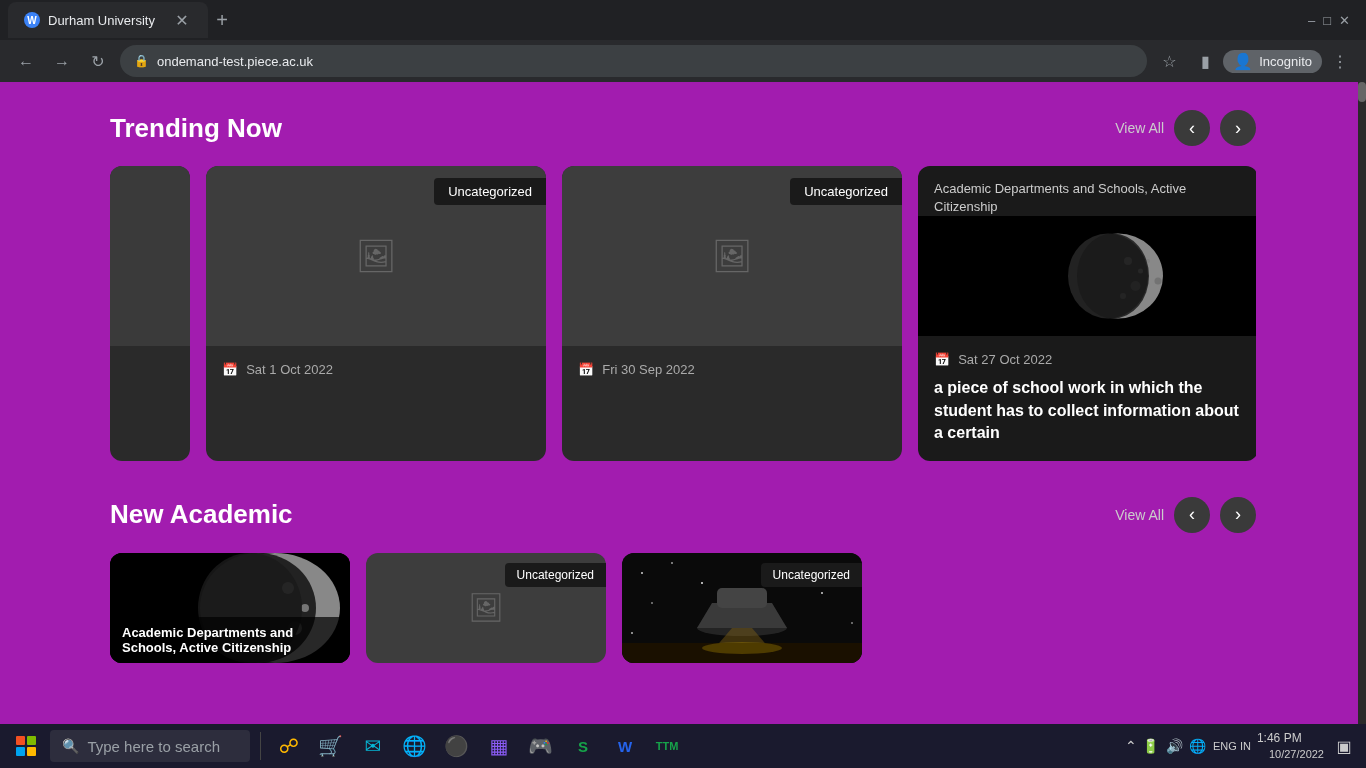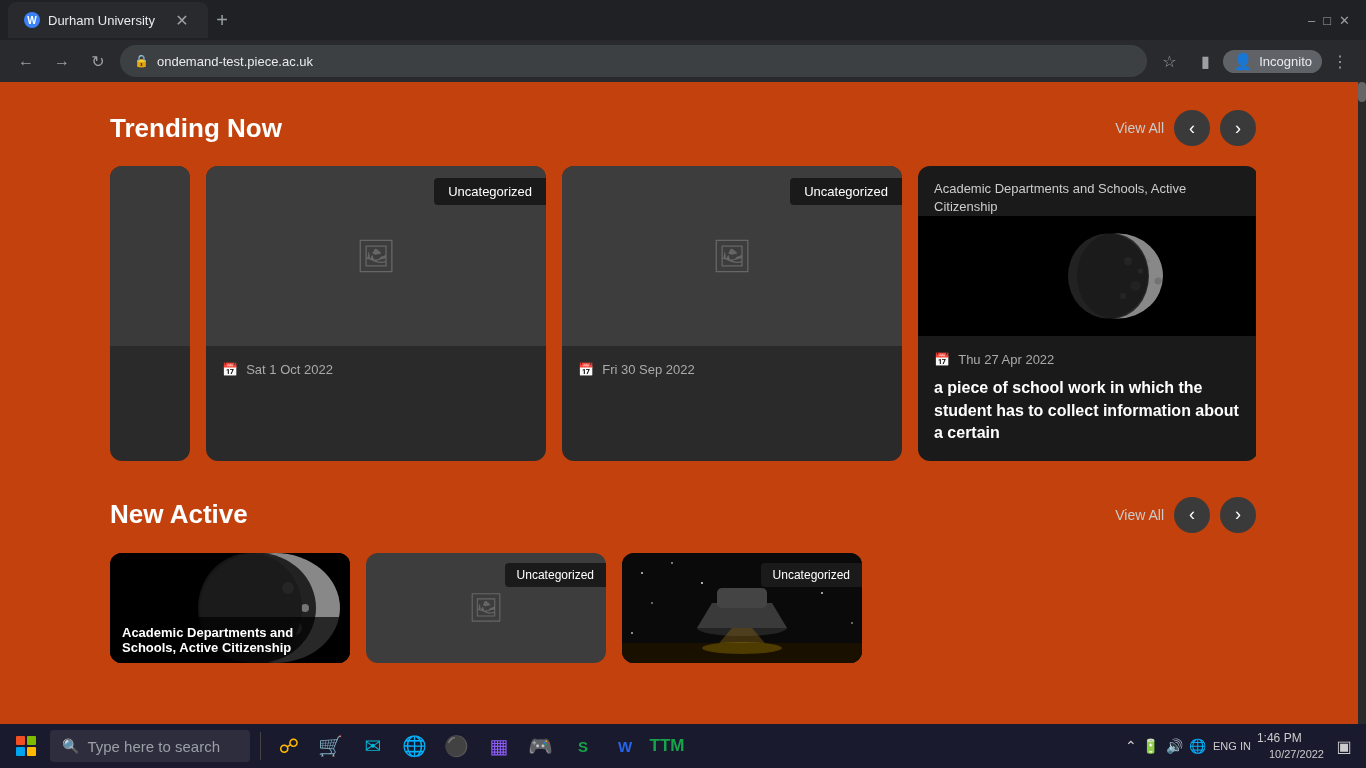--- a/index.html
+++ b/index.html
@@ -130,21 +130,21 @@
       font-size: 13px;
       color: #e8eaed;
       cursor: pointer;
       display: flex;
       align-items: center;
       gap: 6px;
     }
 
     
     .page-content {
-      background: #c2410c;
+      background: #a21caf;
       height: calc(768px - 82px - 44px);
       overflow: hidden;
       padding: 0 0 20px 0;
     }
 
     
     .scrollbar {
       position: absolute;
       right: 0;
       top: 82px;
@@ -577,31 +577,31 @@
             <circle cx="230" cy="130" r="6" fill="#888" opacity="0.6"></circle>
             <circle cx="280" cy="60" r="4" fill="#777" opacity="0.5"></circle>
             <circle cx="300" cy="100" r="7" fill="#666" opacity="0.6"></circle>
 
             <ellipse cx="210" cy="90" rx="72" ry="85" fill="#1a1a1a" opacity="0.85"></ellipse>
           </svg>
         </div>
         <div class="card-footer">
           <div class="card-date">
             <span class="card-date-icon">📅</span>
-            <span>Thu 27 Apr 2022</span>
+            <span>Sat 27 Oct 2022</span>
           </div>
           <div class="card-title">a piece of school work in which the student has to collect information about a certain</div>
         </div>
       </div>
     </div>
   </div>
 
   <div class="new-arrival-section">
     <div class="section-header">
-      <h2 class="section-title">New Active</h2>
+      <h2 class="section-title">New Academic</h2>
       <div class="section-controls">
         <button class="view-all-btn">View All</button>
         <button class="carousel-btn">‹</button>
         <button class="carousel-btn">›</button>
       </div>
     </div>
 
     <div class="new-cards-row">
 
       <div class="new-card-large">
@@ -677,21 +677,21 @@
 
   <div class="taskbar-icon" style="color:#ffb900;">☍</div>
   <div class="taskbar-icon" style="color:#3b82f6;">🛒</div>
   <div class="taskbar-icon" style="color:#06b6d4;">✉</div>
   <div class="taskbar-icon" style="color:#0ea5e9;">🌐</div>
   <div class="taskbar-icon" style="color:#34d399;">⚫</div>
   <div class="taskbar-icon" style="color:#8b5cf6;">▦</div>
   <div class="taskbar-icon" style="color:#10b981;">🎮</div>
   <div class="taskbar-icon" style="color:#16a34a; font-size:15px; font-weight:bold;">S</div>
   <div class="taskbar-icon" style="color:#2563eb; font-size:15px; font-weight:bold;">W</div>
-  <div class="taskbar-icon" style="color:#16a34a; font-size:17px; font-weight:bold;">TTM</div>
+  <div class="taskbar-icon" style="color:#16a34a; font-size:11px; font-weight:bold;">TTM</div>
 
   <div class="taskbar-right">
     <div class="tray-icons">
       <span class="tray-icon">⌃</span>
       <span class="tray-icon">🔋</span>
       <span class="tray-icon">🔊</span>
       <span class="tray-icon">🌐</span>
       <span class="tray-text">ENG IN</span>
     </div>
     <div class="clock">

